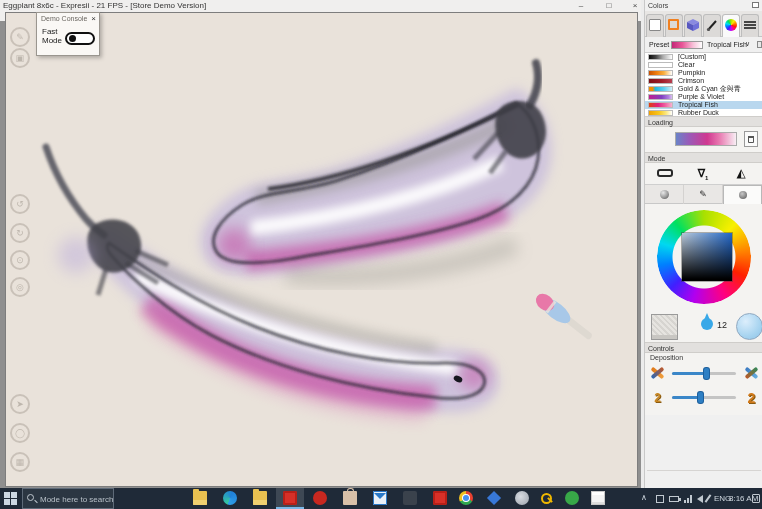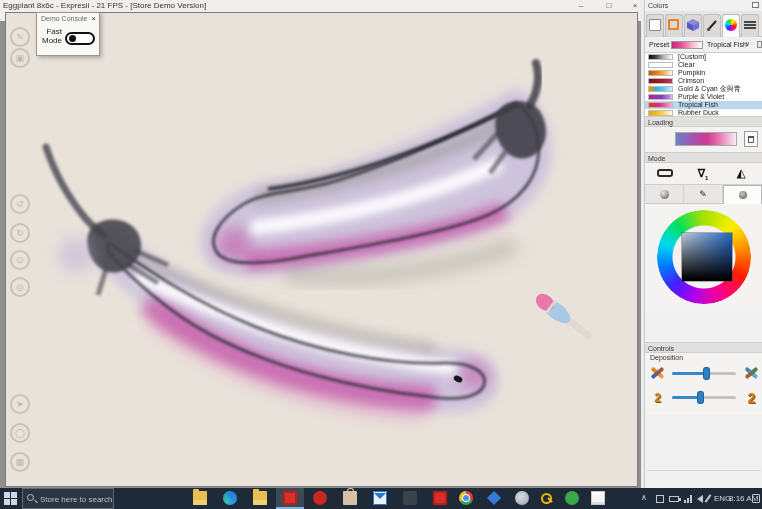--- a/index.html
+++ b/index.html
@@ -15,21 +15,21 @@
   .watermark { position:absolute; left:528px; top:441px; font-size:17px; letter-spacing:2px; color:rgba(150,140,128,0.65); font-weight:400; }
   .watermark .wm-x { color:rgba(110,100,88,0.8); font-weight:bold; font-size:19px; }
 
   
   .ghost-btn { position:absolute; left:4px; width:20px; height:20px; border-radius:50%; border:2px solid rgba(120,108,96,0.28); color:rgba(110,100,90,0.35); font-size:9px; text-align:center; line-height:17px; }
 
   
   .demo-console { position:absolute; left:36px; top:12px; width:64px; height:44px; background:#faf8f5; border:1px solid #9a968f; box-shadow:2px 2px 4px rgba(0,0,0,0.25); }
   .dc-title { position:absolute; left:4px; top:2px; font-size:7px; color:#6a6660; }
   .dc-close { position:absolute; right:3px; top:1px; font-size:8px; color:#333; }
-  .dc-label { position:absolute; left:5px; top:14px; font-size:8px; color:#222; line-height:9px;text-align:right; }
+  .dc-label { position:absolute; left:5px; top:14px; font-size:8px; color:#222; line-height:9px; }
   .dc-toggle { position:absolute; left:28px; top:19px; width:30px; height:13px; border:2px solid #111; border-radius:8px; background:#fff; }
   .dc-knob { position:absolute; left:2px; top:1px; width:7px; height:7px; border-radius:50%; background:#111; }
 
   
   .divider-strip { position:absolute; left:641px; top:0; width:3px; height:488px; background:#ececec; }
 
   
   .panel { position:absolute; left:644px; top:0; width:118px; height:488px; background:#f0f0f0; border-left:1px solid #c8c8c8; font-size:7px; color:#222; }
   .p-header { position:relative; height:11px; line-height:11px; padding-left:3px; color:#3a3a3a; background:#f0f0f0; }
   .p-float-icon { position:absolute; right:3px; top:2px; width:7px; height:6px; border:1px solid #777; background:#fff; }
@@ -351,20 +351,26 @@
     <div class="m2" style="left:0"><span class="m-sphere"></span></div>
     <div class="m2" style="left:39px"><span class="m-pen">✎</span></div>
     <div class="m2 sel" style="left:78px"><span class="m-dot"></span></div>
   </div>
 
   <div class="wheel-zone">
     <div class="wheel"></div>
     <div class="sv-square"></div>
   </div>
 
+  <div class="swatch-row">
+    <div class="paper-swatch"></div>
+    <div class="droplet"></div>
+    <span class="drop-val">12</span>
+    <div class="cur-color"></div>
+  </div>
 
   <div class="sec-header" style="top:342px">Controls</div>
   <div class="dep-zone">
     <div class="dep-label">Deposition</div>
     <div class="dep-row" style="top:10px">
       <div class="dep-ico dx" style="left:4px">
           <b class="b1"></b>
           <b class="b2"></b>
         </div>
       <div class="slider">
@@ -390,21 +396,21 @@
 
 <div class="taskbar">
   <div class="start">
       <i></i>
       <i></i>
       <i></i>
       <i></i>
     </div>
   <div class="searchbox">
     <div class="mag"></div>
-    <div class="search-text">Store here to search</div>
+    <div class="search-text">Mode here to search</div>
   </div>
 
   <div class="tb-app" style="left:186px">
       <div class="tb-i i-folder"></div>
     </div>
   <div class="tb-app" style="left:216px">
       <div class="tb-i i-edge"></div>
     </div>
   <div class="tb-app" style="left:246px">
       <div class="tb-i i-folder"></div>

